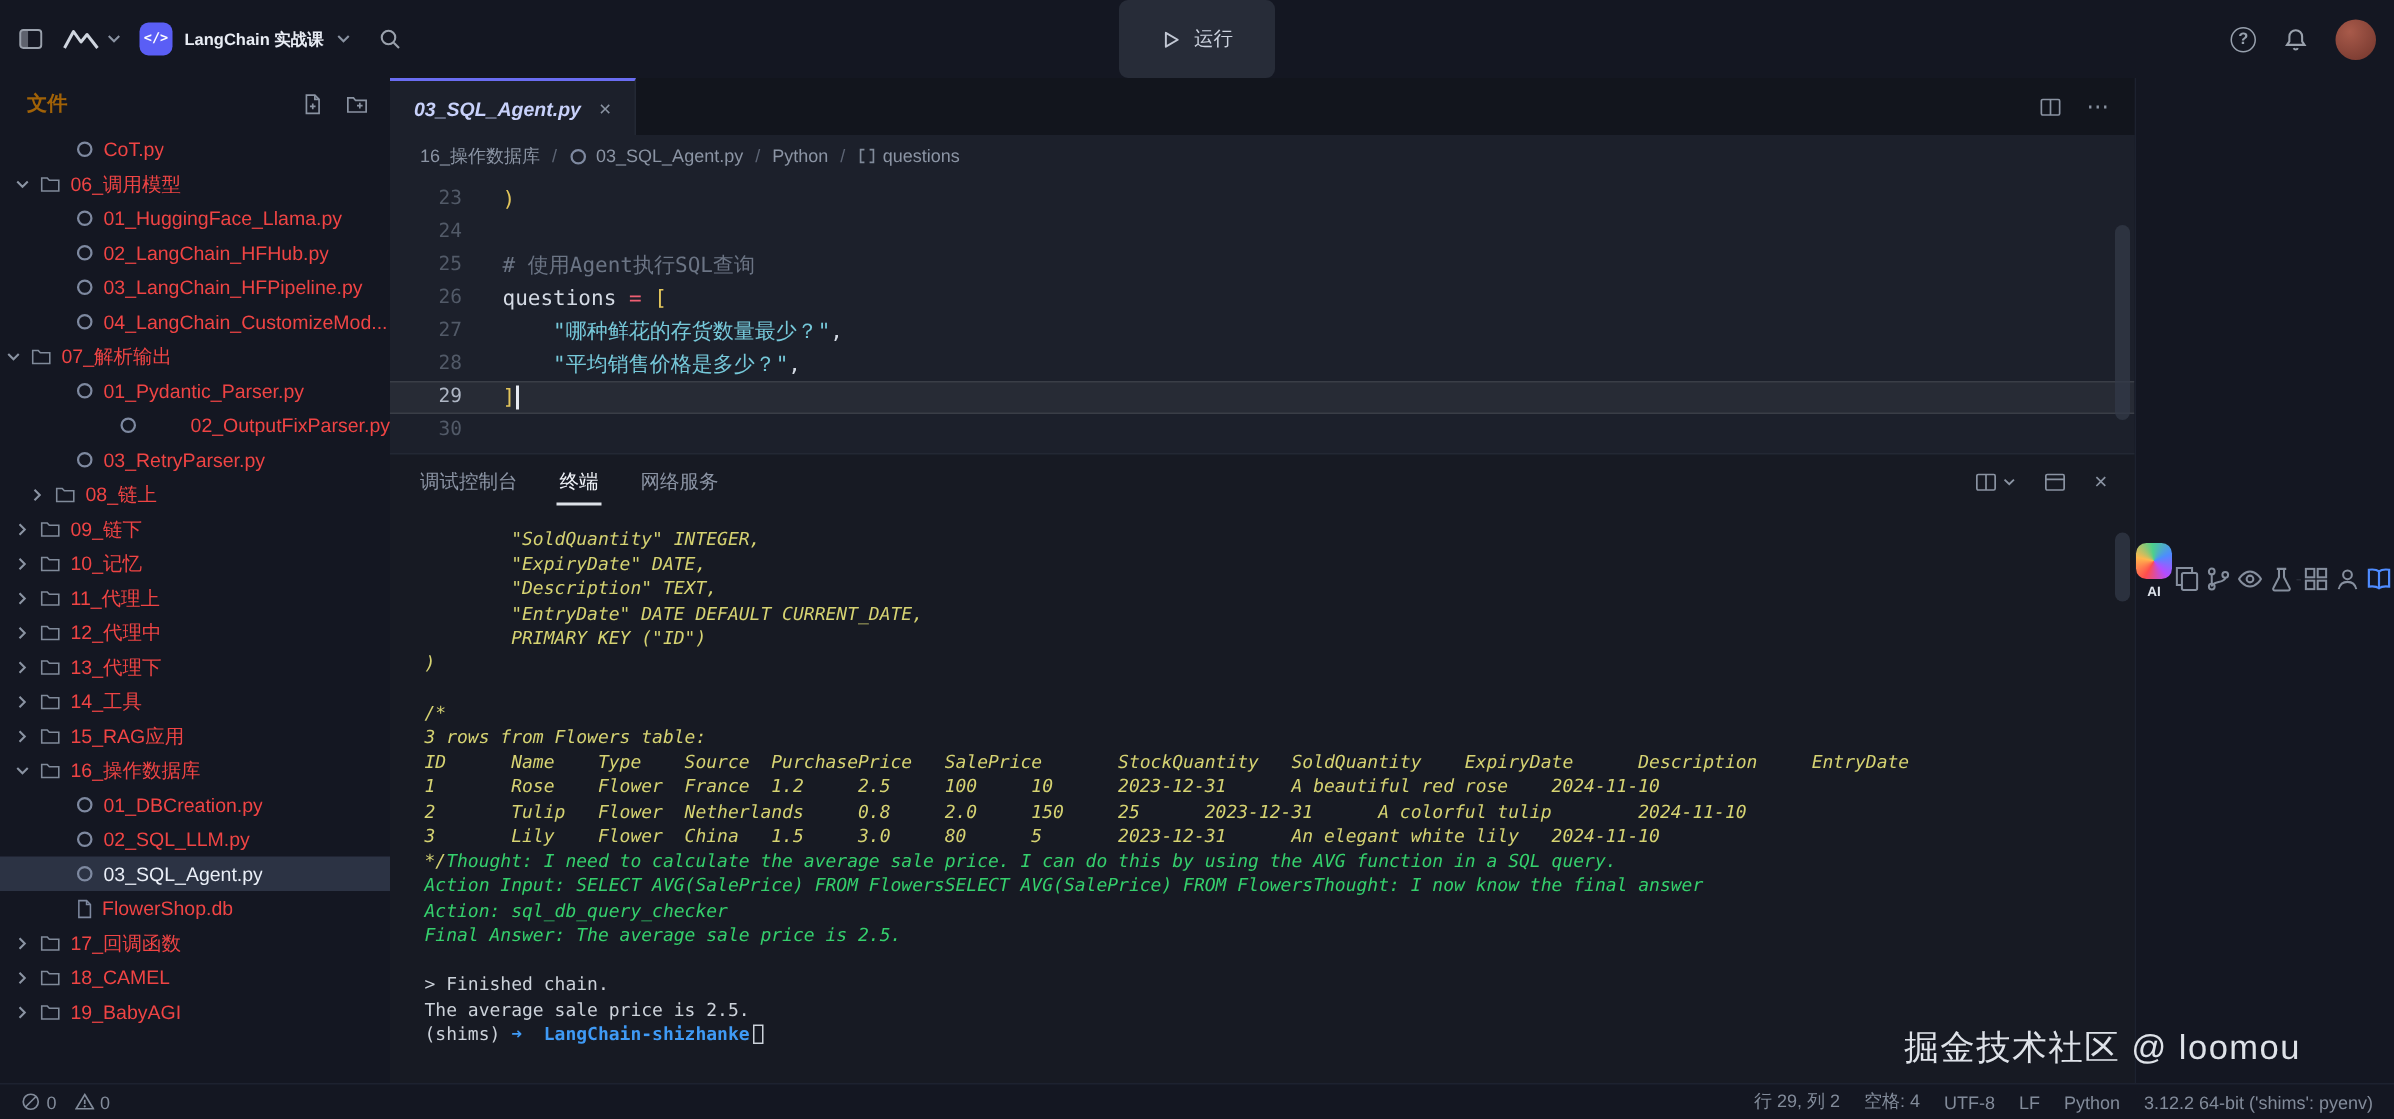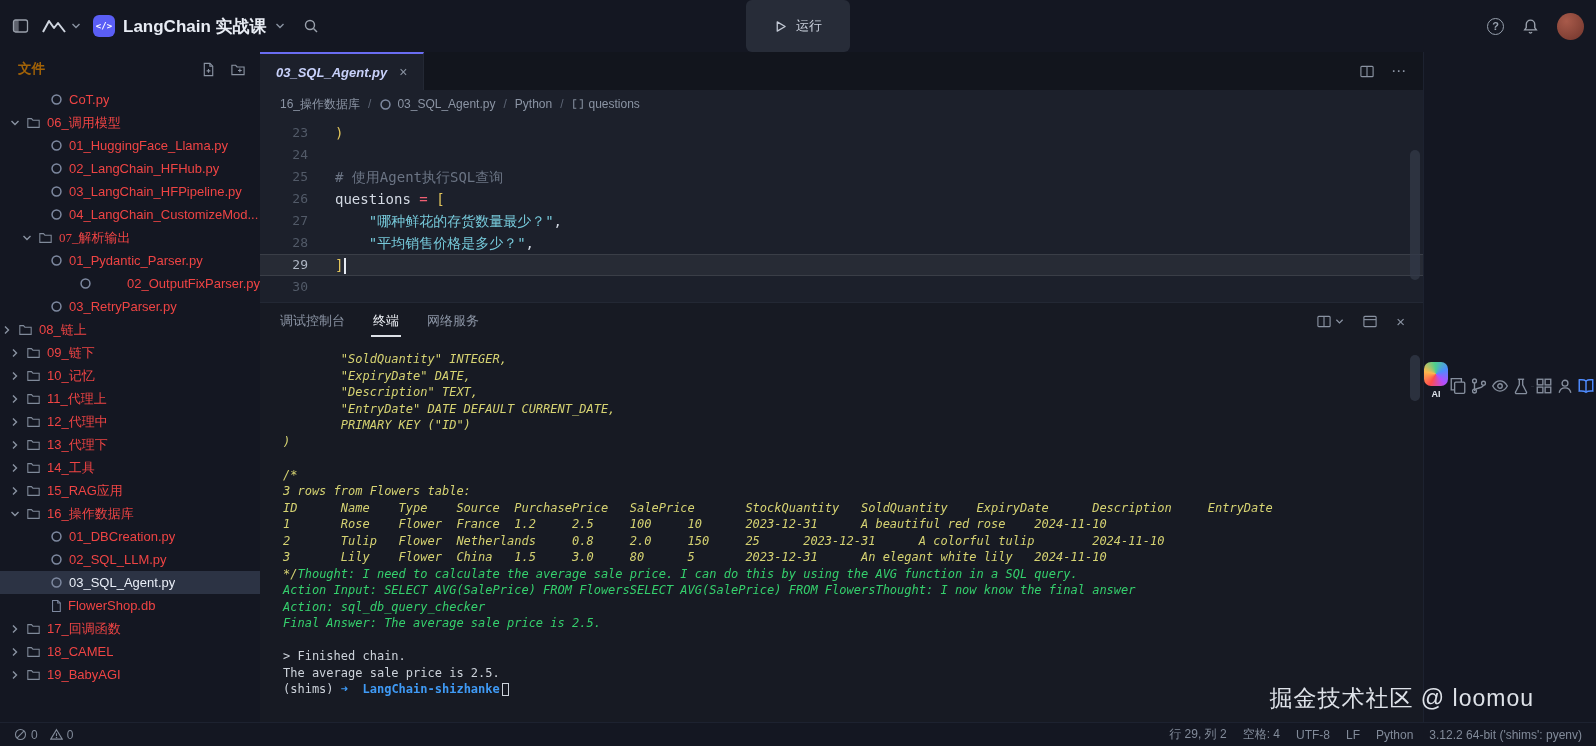--- a/index.html
+++ b/index.html
@@ -9,21 +9,21 @@
 
   
   .titlebar{flex:0 0 40px;background:#141722;display:flex;align-items:center;padding:0 12px;}
   .tb-left{flex:1;display:flex;align-items:center;gap:12px;min-width:0}
   .tb-center{flex:0 0 auto}
   .tb-right{flex:1;display:flex;justify-content:flex-end;align-items:center;gap:18px}
   .tb-ic{display:flex;align-items:center;cursor:pointer}
   .code-badge{width:22px;height:22px;border-radius:6px;background:#5a5ef5;color:#fff;
     font-size:9px;font-weight:bold;display:flex;align-items:center;justify-content:center;
     font-family:"DejaVu Sans Mono",monospace}
-  .proj-name{font-size:17px;font-weight:600;color:#e8ecf4;white-space:nowrap}
+  .proj-name{font-size:11px;font-weight:600;color:#e8ecf4;white-space:nowrap}
   .run-btn{display:flex;align-items:center;gap:9px;background:#272c38;border:none;color:#ccd2de;
     font-size:13px;padding:17px 28px;border-radius:6px;cursor:pointer;font-family:inherit}
   .help-circle{width:17px;height:17px;border:1.4px solid #97a0ad;border-radius:50%;color:#97a0ad;
     font-size:11px;display:flex;align-items:center;justify-content:center;font-weight:bold}
   .avatar{width:27px;height:27px;border-radius:50%;background:radial-gradient(circle at 35% 30%,#a85a4a,#71352c);cursor:pointer}
 
   
   .main{flex:1;display:flex;min-height:0}
 
   
@@ -224,21 +224,21 @@
             </svg>
             <span class="tree-label">03_LangChain_HFPipeline.py</span>
           </div>
           <div class="tree-row" style="padding-left: 30px;">
             <span class="spacer"></span>
             <svg width="13" height="13" viewBox="0 0 14 14">
               <circle cx="7" cy="7" r="4.8" fill="none" stroke="#7e89a0" stroke-width="1.6"></circle>
             </svg>
             <span class="tree-label">04_LangChain_CustomizeMod...</span>
           </div>
-          <div class="tree-row" style="padding-left: 22px; font-family: Liberation Serif, serif;">
+          <div class="tree-row" style="padding-left: 4px;">
             <svg width="10" height="10" viewBox="0 0 10 10">
               <path d="M1.5 3l3.5 3.5L8.5 3" fill="none" stroke="#8a93a2" stroke-width="1.4"></path>
             </svg>
             <svg width="15" height="14" viewBox="0 0 16 16">
               <path d="M1.5 3h4.2l1.6 1.8h7.2v8.2h-13z" fill="none" stroke="#808a9a" stroke-width="1.2"></path>
             </svg>
             <span class="tree-label">07_解析输出</span>
           </div>
           <div class="tree-row" style="padding-left: 30px;">
             <span class="spacer"></span>
@@ -254,21 +254,21 @@
             </svg>
             <span class="tree-label">02_OutputFixParser.py</span>
           </div>
           <div class="tree-row" style="padding-left: 30px;">
             <span class="spacer"></span>
             <svg width="13" height="13" viewBox="0 0 14 14">
               <circle cx="7" cy="7" r="4.8" fill="none" stroke="#7e89a0" stroke-width="1.6"></circle>
             </svg>
             <span class="tree-label">03_RetryParser.py</span>
           </div>
-          <div class="tree-row" style="padding-left: 2px;">
+          <div class="tree-row" style="padding-left: 20px;">
             <svg width="10" height="10" viewBox="0 0 10 10">
               <path d="M3 1.5l3.5 3.5L3 8.5" fill="none" stroke="#8a93a2" stroke-width="1.4"></path>
             </svg>
             <svg width="15" height="14" viewBox="0 0 16 16">
               <path d="M1.5 3h4.2l1.6 1.8h7.2v8.2h-13z" fill="none" stroke="#808a9a" stroke-width="1.2"></path>
             </svg>
             <span class="tree-label">08_链上</span>
           </div>
           <div class="tree-row" style="padding-left: 10px;">
             <svg width="10" height="10" viewBox="0 0 10 10">

